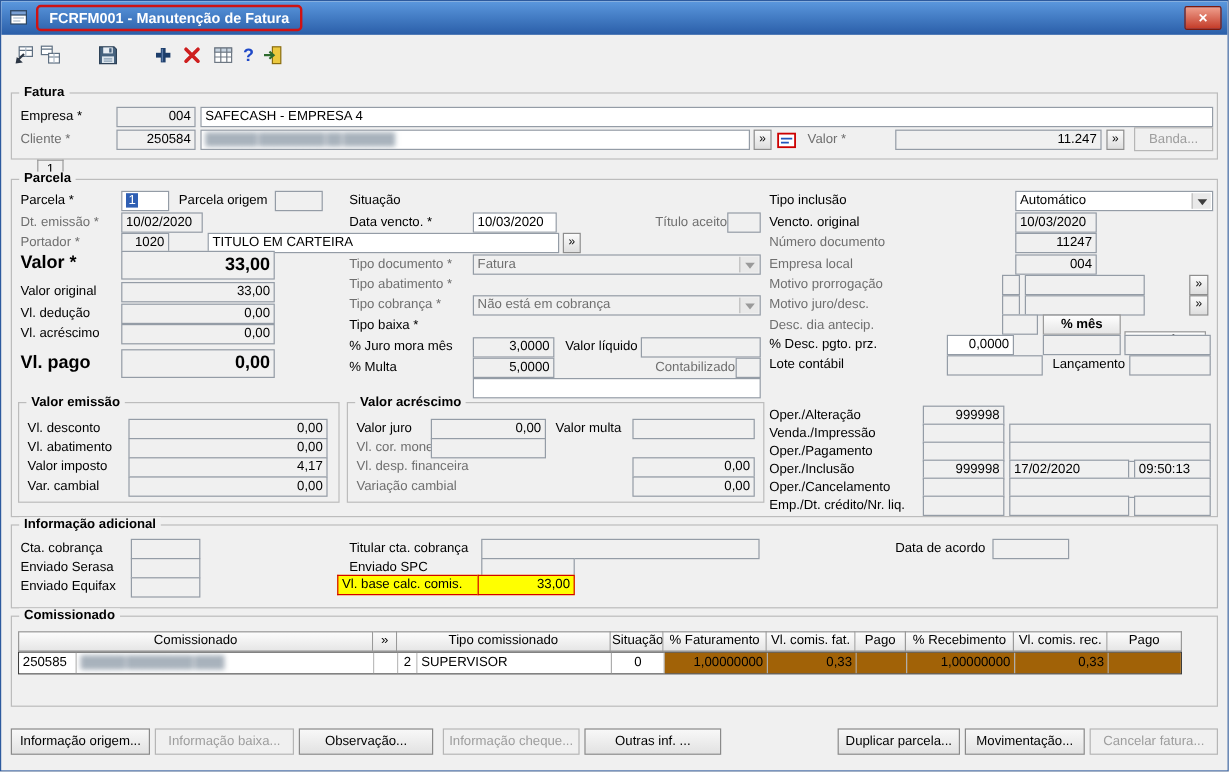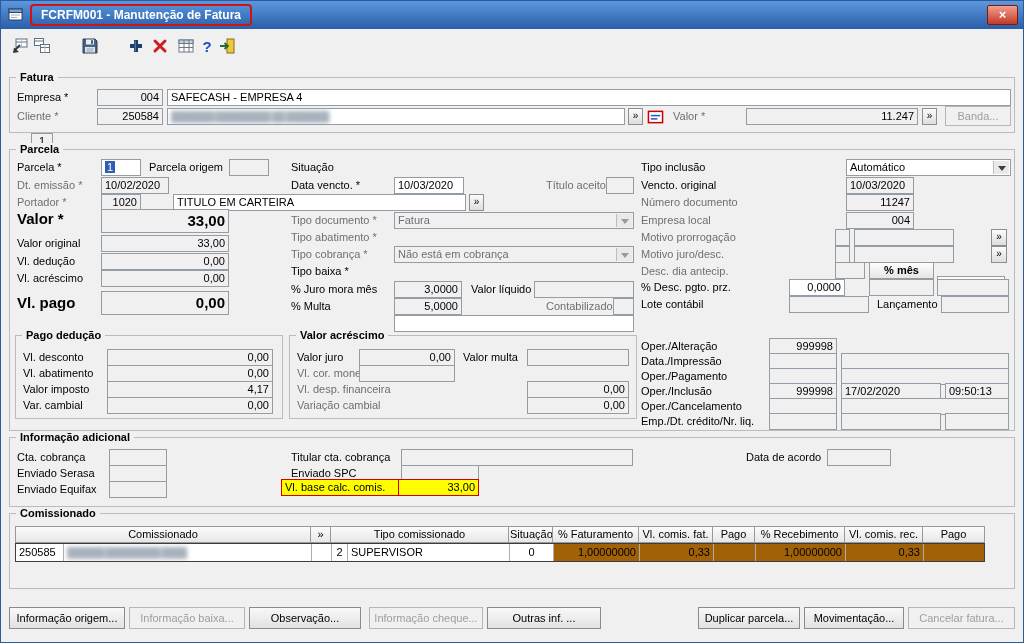--- a/index.html
+++ b/index.html
@@ -223,21 +223,21 @@
   <div class="fld" style="left:612px;top:297px;width:21px"></div>
   <span class="lbl" style="left:640px;top:297px">Lote contábil</span>
   <div class="fld" style="left:788px;top:295px;width:80px"></div>
   <span class="lbl" style="left:876px;top:297px">Lançamento</span>
   <div class="fld" style="left:940px;top:295px;width:68px"></div>
 
   <span class="lbl" style="left:290px;top:316px"></span>
   <div class="fld wht" style="left:393px;top:314px;width:240px"></div>
 
   <div class="grp" style="left:14px;top:334px;width:268px;height:84px">
-    <span class="grp-label">Pago dedução</span>
+    <span class="grp-label">Valor emissão</span>
   </div>
   <span class="lbl" style="left:22px;top:350px">Vl. desconto</span>
   <div class="fld num" style="left:106px;top:348px;width:166px">0,00</div>
   <span class="lbl" style="left:22px;top:366px">Vl. abatimento</span>
   <div class="fld num" style="left:106px;top:364px;width:166px">0,00</div>
   <span class="lbl" style="left:22px;top:382px">Valor imposto</span>
   <div class="fld num" style="left:106px;top:380px;width:166px">4,17</div>
   <span class="lbl" style="left:22px;top:398px">Var. cambial</span>
   <div class="fld num" style="left:106px;top:396px;width:166px">0,00</div>
 
@@ -250,21 +250,21 @@
   <div class="fld num" style="left:526px;top:348px;width:102px"></div>
   <span class="lbl mut" style="left:296px;top:366px">Vl. cor. monetária</span>
   <div class="fld num" style="left:358px;top:364px;width:96px"></div>
   <span class="lbl mut" style="left:296px;top:382px">Vl. desp. financeira</span>
   <div class="fld num" style="left:526px;top:380px;width:102px">0,00</div>
   <span class="lbl mut" style="left:296px;top:398px">Variação cambial</span>
   <div class="fld num" style="left:526px;top:396px;width:102px">0,00</div>
 
   <span class="lbl" style="left:640px;top:339px">Oper./Alteração</span>
   <div class="fld num" style="left:768px;top:337px;width:68px">999998</div>
-  <span class="lbl" style="left:640px;top:354px">Data./Impressão</span>
+  <span class="lbl" style="left:640px;top:354px">Venda./Impressão</span>
   <div class="fld" style="left:768px;top:352px;width:68px"></div>
   <div class="fld" style="left:840px;top:352px;width:168px"></div>
   <span class="lbl" style="left:640px;top:369px">Oper./Pagamento</span>
   <div class="fld" style="left:768px;top:367px;width:68px"></div>
   <div class="fld" style="left:840px;top:367px;width:168px"></div>
   <span class="lbl" style="left:640px;top:384px">Oper./Inclusão</span>
   <div class="fld num" style="left:768px;top:382px;width:68px">999998</div>
   <div class="fld" style="left:840px;top:382px;width:100px">17/02/2020</div>
   <div class="fld" style="left:944px;top:382px;width:64px">09:50:13</div>
   <span class="lbl" style="left:640px;top:399px">Oper./Cancelamento</span>

